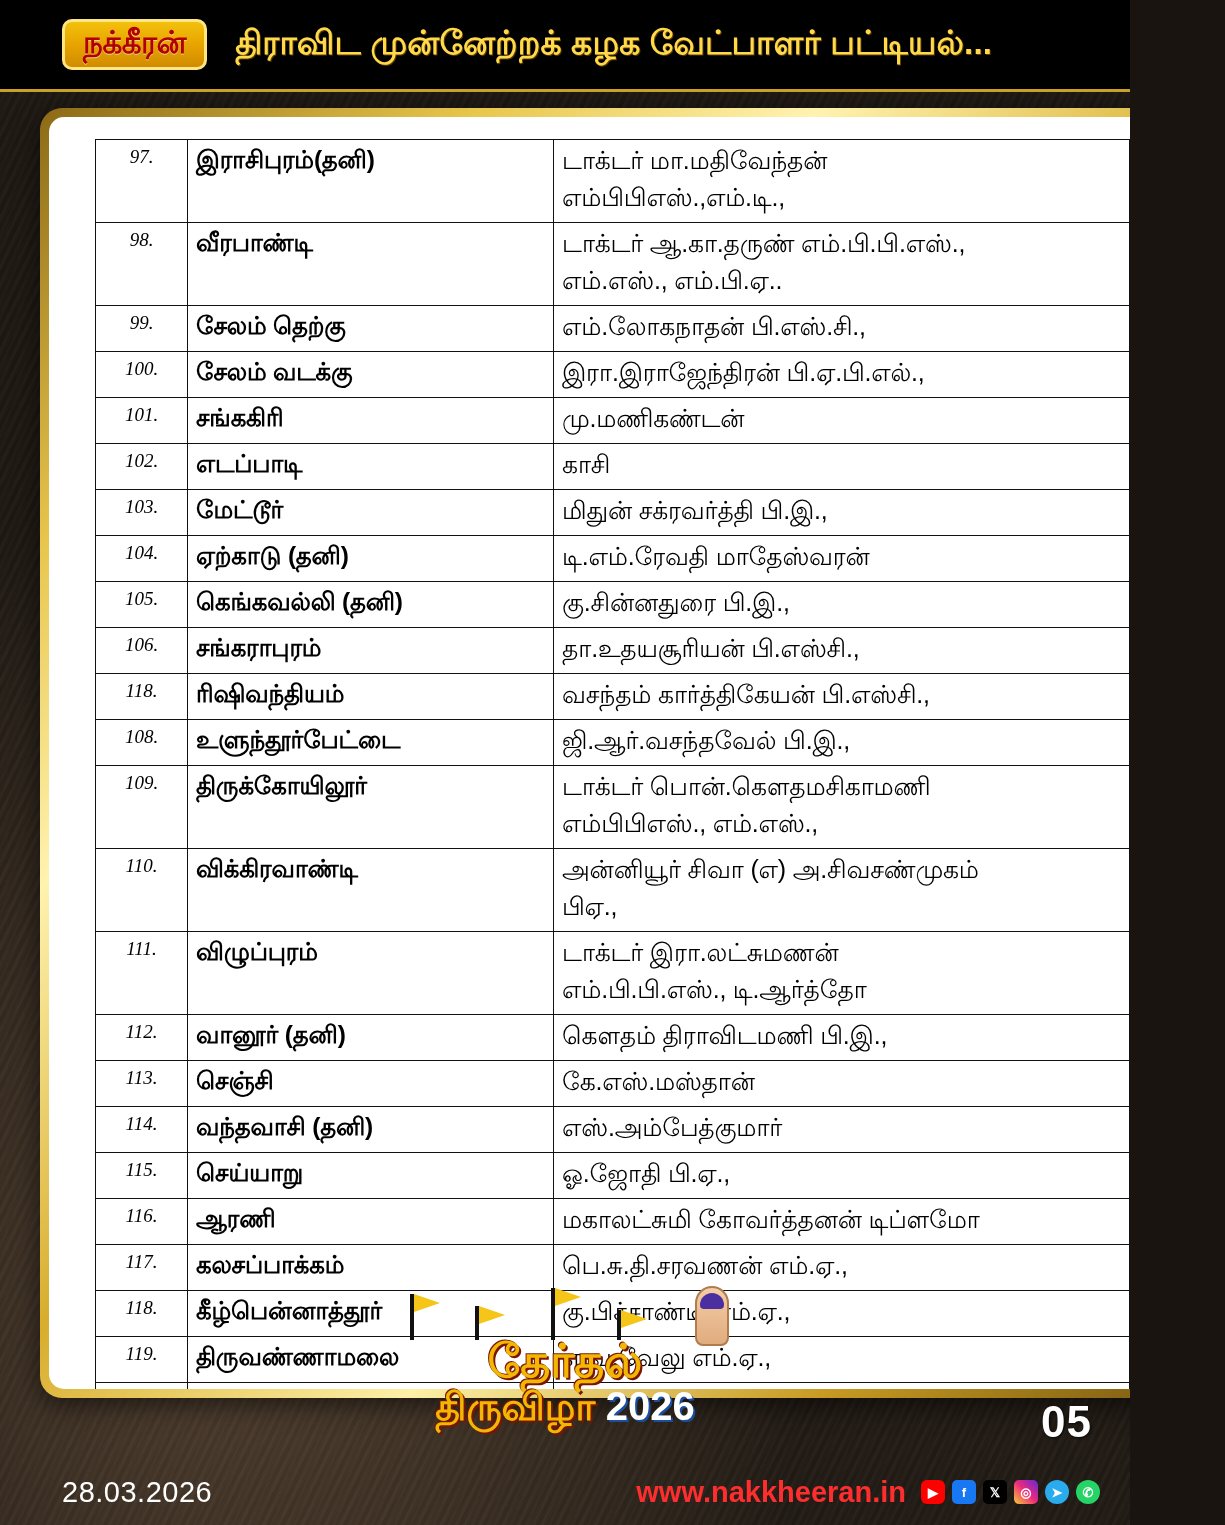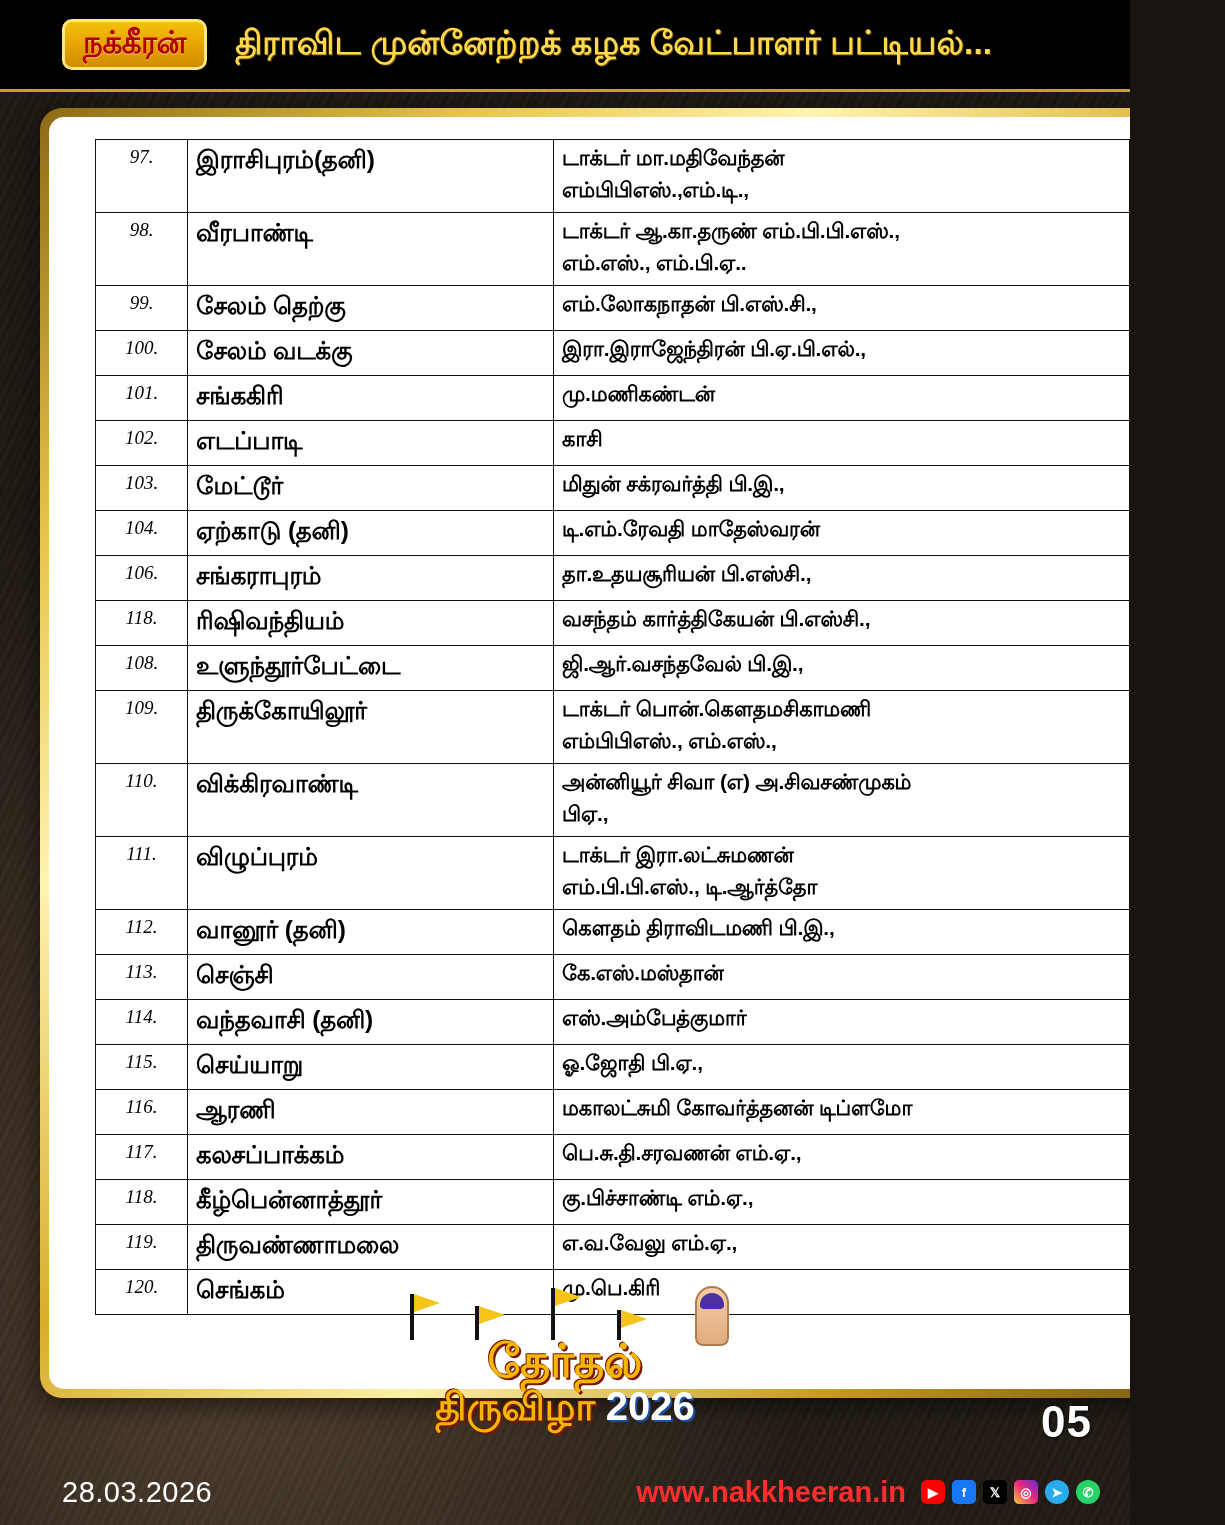--- a/index.html
+++ b/index.html
@@ -101,22 +101,22 @@
     font-family: "Liberation Serif", serif;
   }
   td.col-const {
     width: 366px;
     font-size: 24.5px;
     font-weight: bold;
     letter-spacing: -0.2px;
     padding-left: 14px;
   }
   td.col-cand {
-    font-size: 21px;
-    font-weight: bold;
+    font-size: 25px;
+    font-weight: normal;
     letter-spacing: -0.2px;
     padding-left: 14px;
   }
   .line2 { display: block; margin-top: 5px; }
 
   
   .election-art {
     position: absolute;
     left: 50%;
     transform: translateX(-50%);
@@ -282,20 +282,25 @@
             </tr>
             <tr>
               <td class="col-no">103.</td>
               <td class="col-const">மேட்டூர்</td>
               <td class="col-cand"><span>மிதுன் சக்ரவர்த்தி பி.இ.,</span></td>
             </tr>
             <tr>
               <td class="col-no">104.</td>
               <td class="col-const">ஏற்காடு (தனி)</td>
               <td class="col-cand"><span>டி.எம்.ரேவதி மாதேஸ்வரன்</span></td>
+            </tr>
+            <tr>
+              <td class="col-no">105.</td>
+              <td class="col-const">கெங்கவல்லி (தனி)</td>
+              <td class="col-cand"><span>கு.சின்னதுரை பி.இ.,</span></td>
             </tr>
             <tr>
               <td class="col-no">106.</td>
               <td class="col-const">சங்கராபுரம்</td>
               <td class="col-cand"><span>தா.உதயசூரியன் பி.எஸ்சி.,</span></td>
             </tr>
             <tr>
               <td class="col-no">118.</td>
               <td class="col-const">ரிஷிவந்தியம்</td>
               <td class="col-cand"><span>வசந்தம் கார்த்திகேயன் பி.எஸ்சி.,</span></td>

